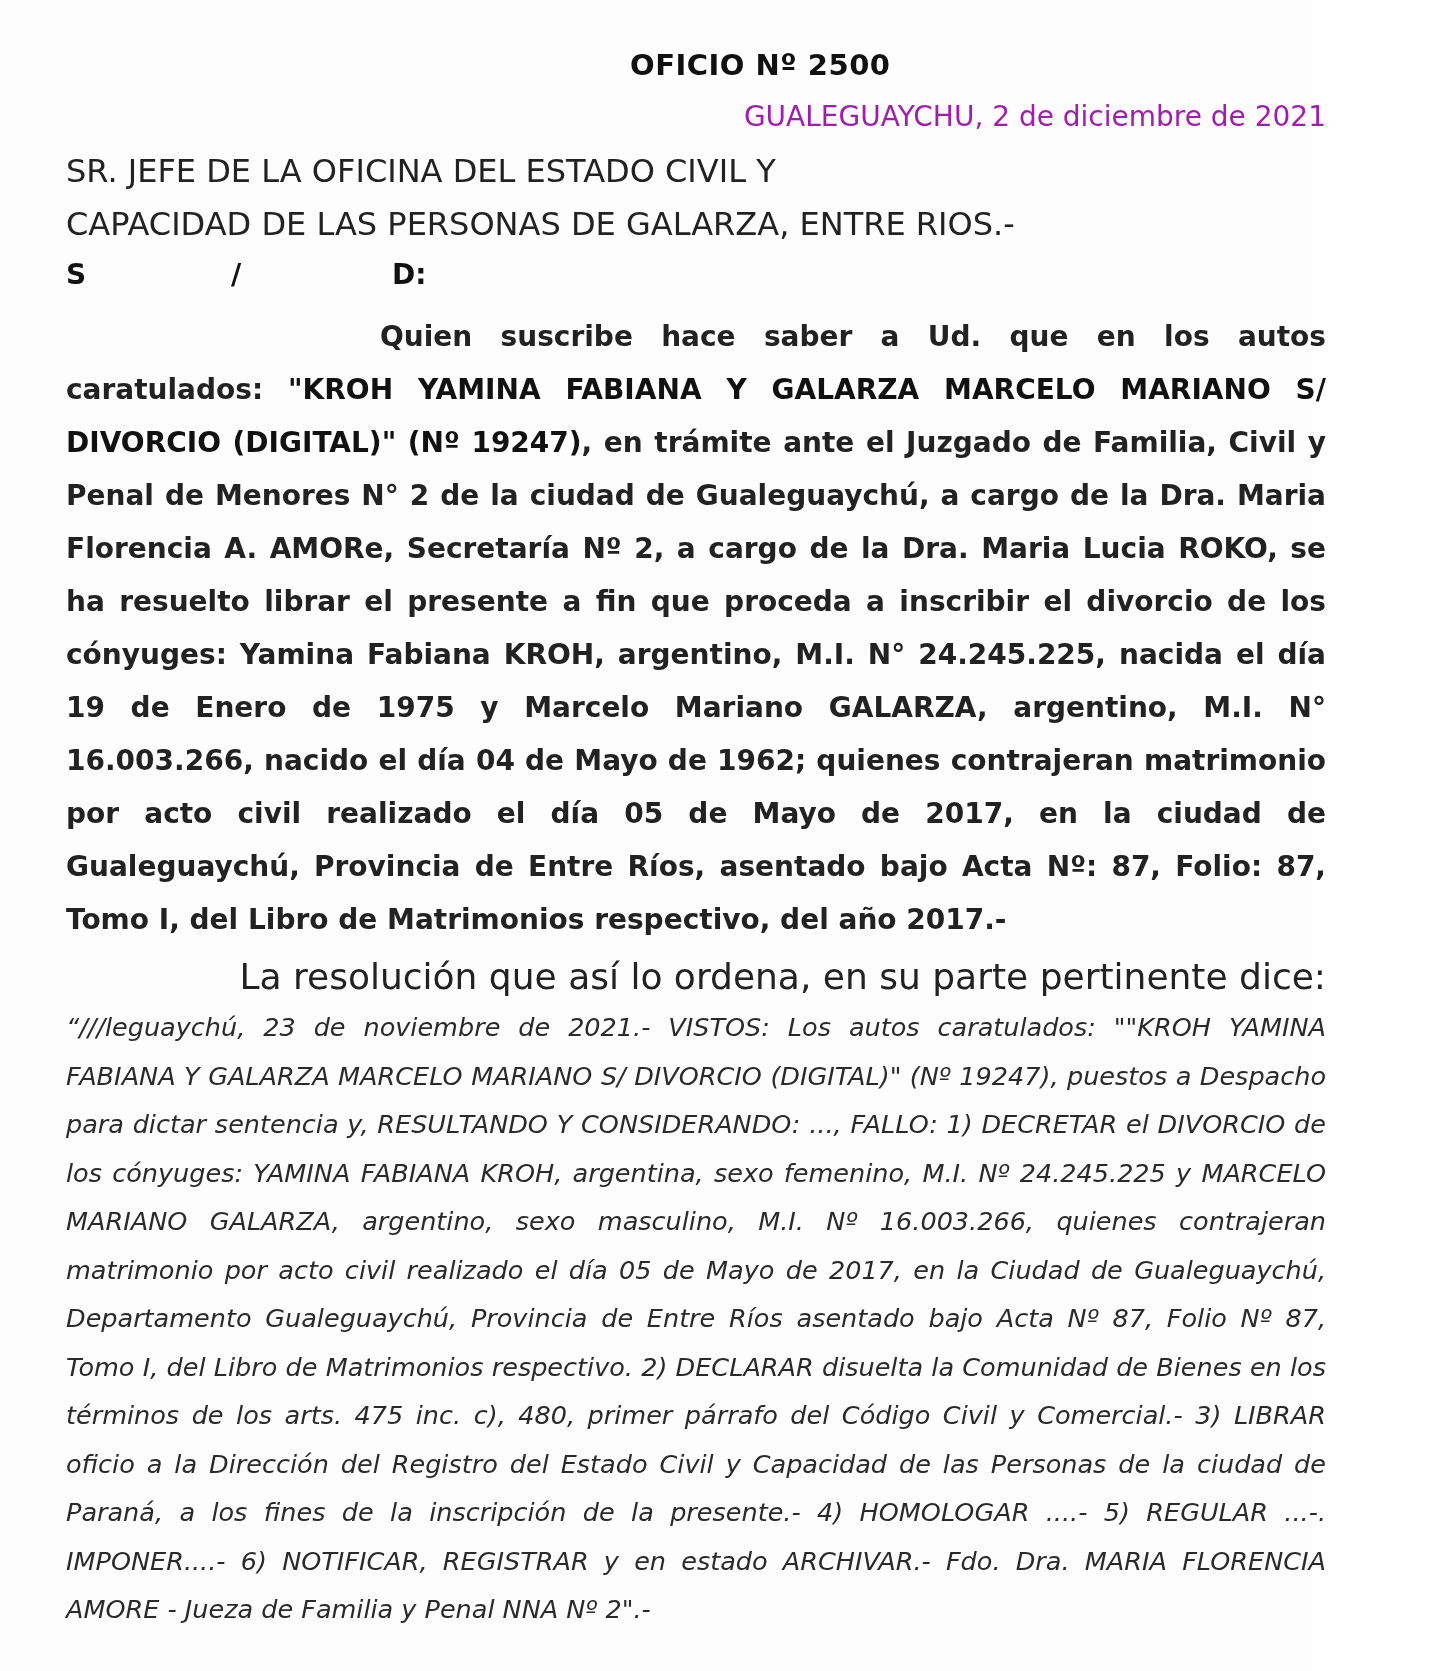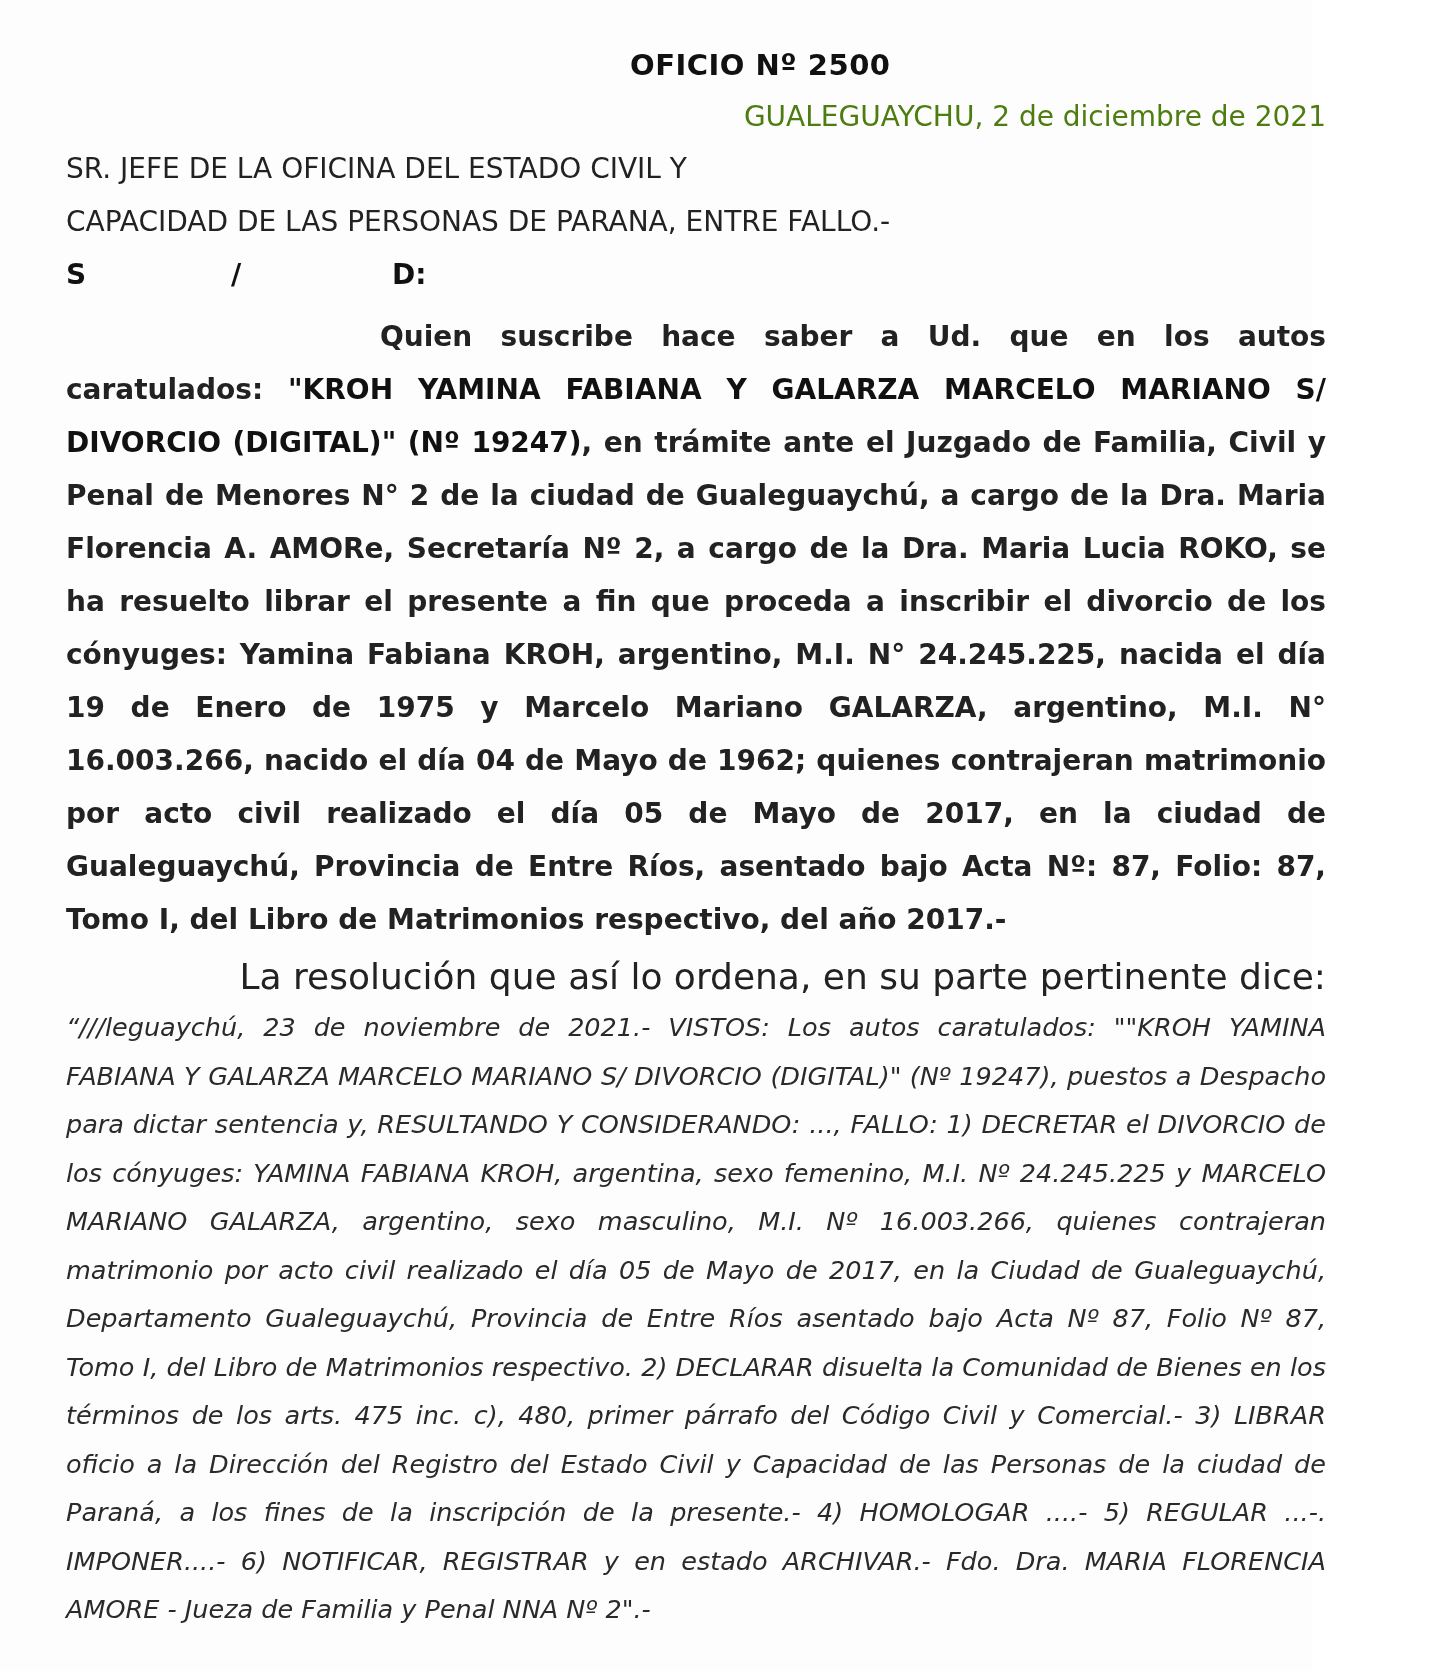--- a/index.html
+++ b/index.html
@@ -33,26 +33,26 @@
       font-weight: bold;
       font-size: 29px;
       letter-spacing: 0.5px;
       color: #111;
     }
     .date {
       position: absolute;
       right: 0;
       top: 100px;
       font-size: 28px;
-      color: #4d7c0f;
+      color: #a21caf;
     }
     .addr {
       position: absolute;
       left: 0;
-      font-size: 28px;
+      font-size: 32px;
       color: #222;
       white-space: nowrap;
     }
     .addr1 { top: 152px; }
     .addr2 { top: 205px; }
     .sd {
       position: absolute;
       top: 258px;
       left: 0;
       font-weight: bold;
@@ -109,21 +109,21 @@
 <body>
 
 <div class="page">
   <div class="doc">
 
     <div class="title">OFICIO Nº 2500</div>
 
     <div class="date">GUALEGUAYCHU, 2 de diciembre de 2021</div>
 
     <div class="addr addr1">SR. JEFE DE LA OFICINA DEL ESTADO CIVIL Y</div>
-    <div class="addr addr2">CAPACIDAD DE LAS PERSONAS DE PARANA, ENTRE FALLO.-</div>
+    <div class="addr addr2">CAPACIDAD DE LAS PERSONAS DE GALARZA, ENTRE RIOS.-</div>
 
     <div class="sd">
       <span class="s">S</span>
       <span class="slash">/</span>
       <span class="d">D:</span>
     </div>
 
     <div class="body-text">
       <p><span>Quien suscribe hace saber a Ud. que en los autos caratulados: </span><b>"KROH YAMINA FABIANA Y GALARZA MARCELO MARIANO S/ DIVORCIO (DIGITAL)" (Nº 19247)</b><span>, en trámite ante el Juzgado de Familia, Civil y Penal de Menores N° 2 de la ciudad de Gualeguaychú, a cargo de la Dra. Maria Florencia A. AMORe, Secretaría Nº 2, a cargo de la Dra. Maria Lucia ROKO, se ha resuelto librar el presente a fin que proceda a inscribir el divorcio de los cónyuges: Yamina Fabiana KROH, argentino, M.I. N° 24.245.225, nacida el día 19 de Enero de 1975 y Marcelo Mariano GALARZA, argentino, M.I. N° 16.003.266, nacido el día 04 de Mayo de 1962; quienes contrajeran matrimonio por acto civil realizado el día 05 de Mayo de 2017, en la ciudad de Gualeguaychú, Provincia de Entre Ríos, asentado bajo Acta Nº: 87, Folio: 87, Tomo I, del Libro de Matrimonios respectivo, del año 2017.-</span></p>
     </div>

